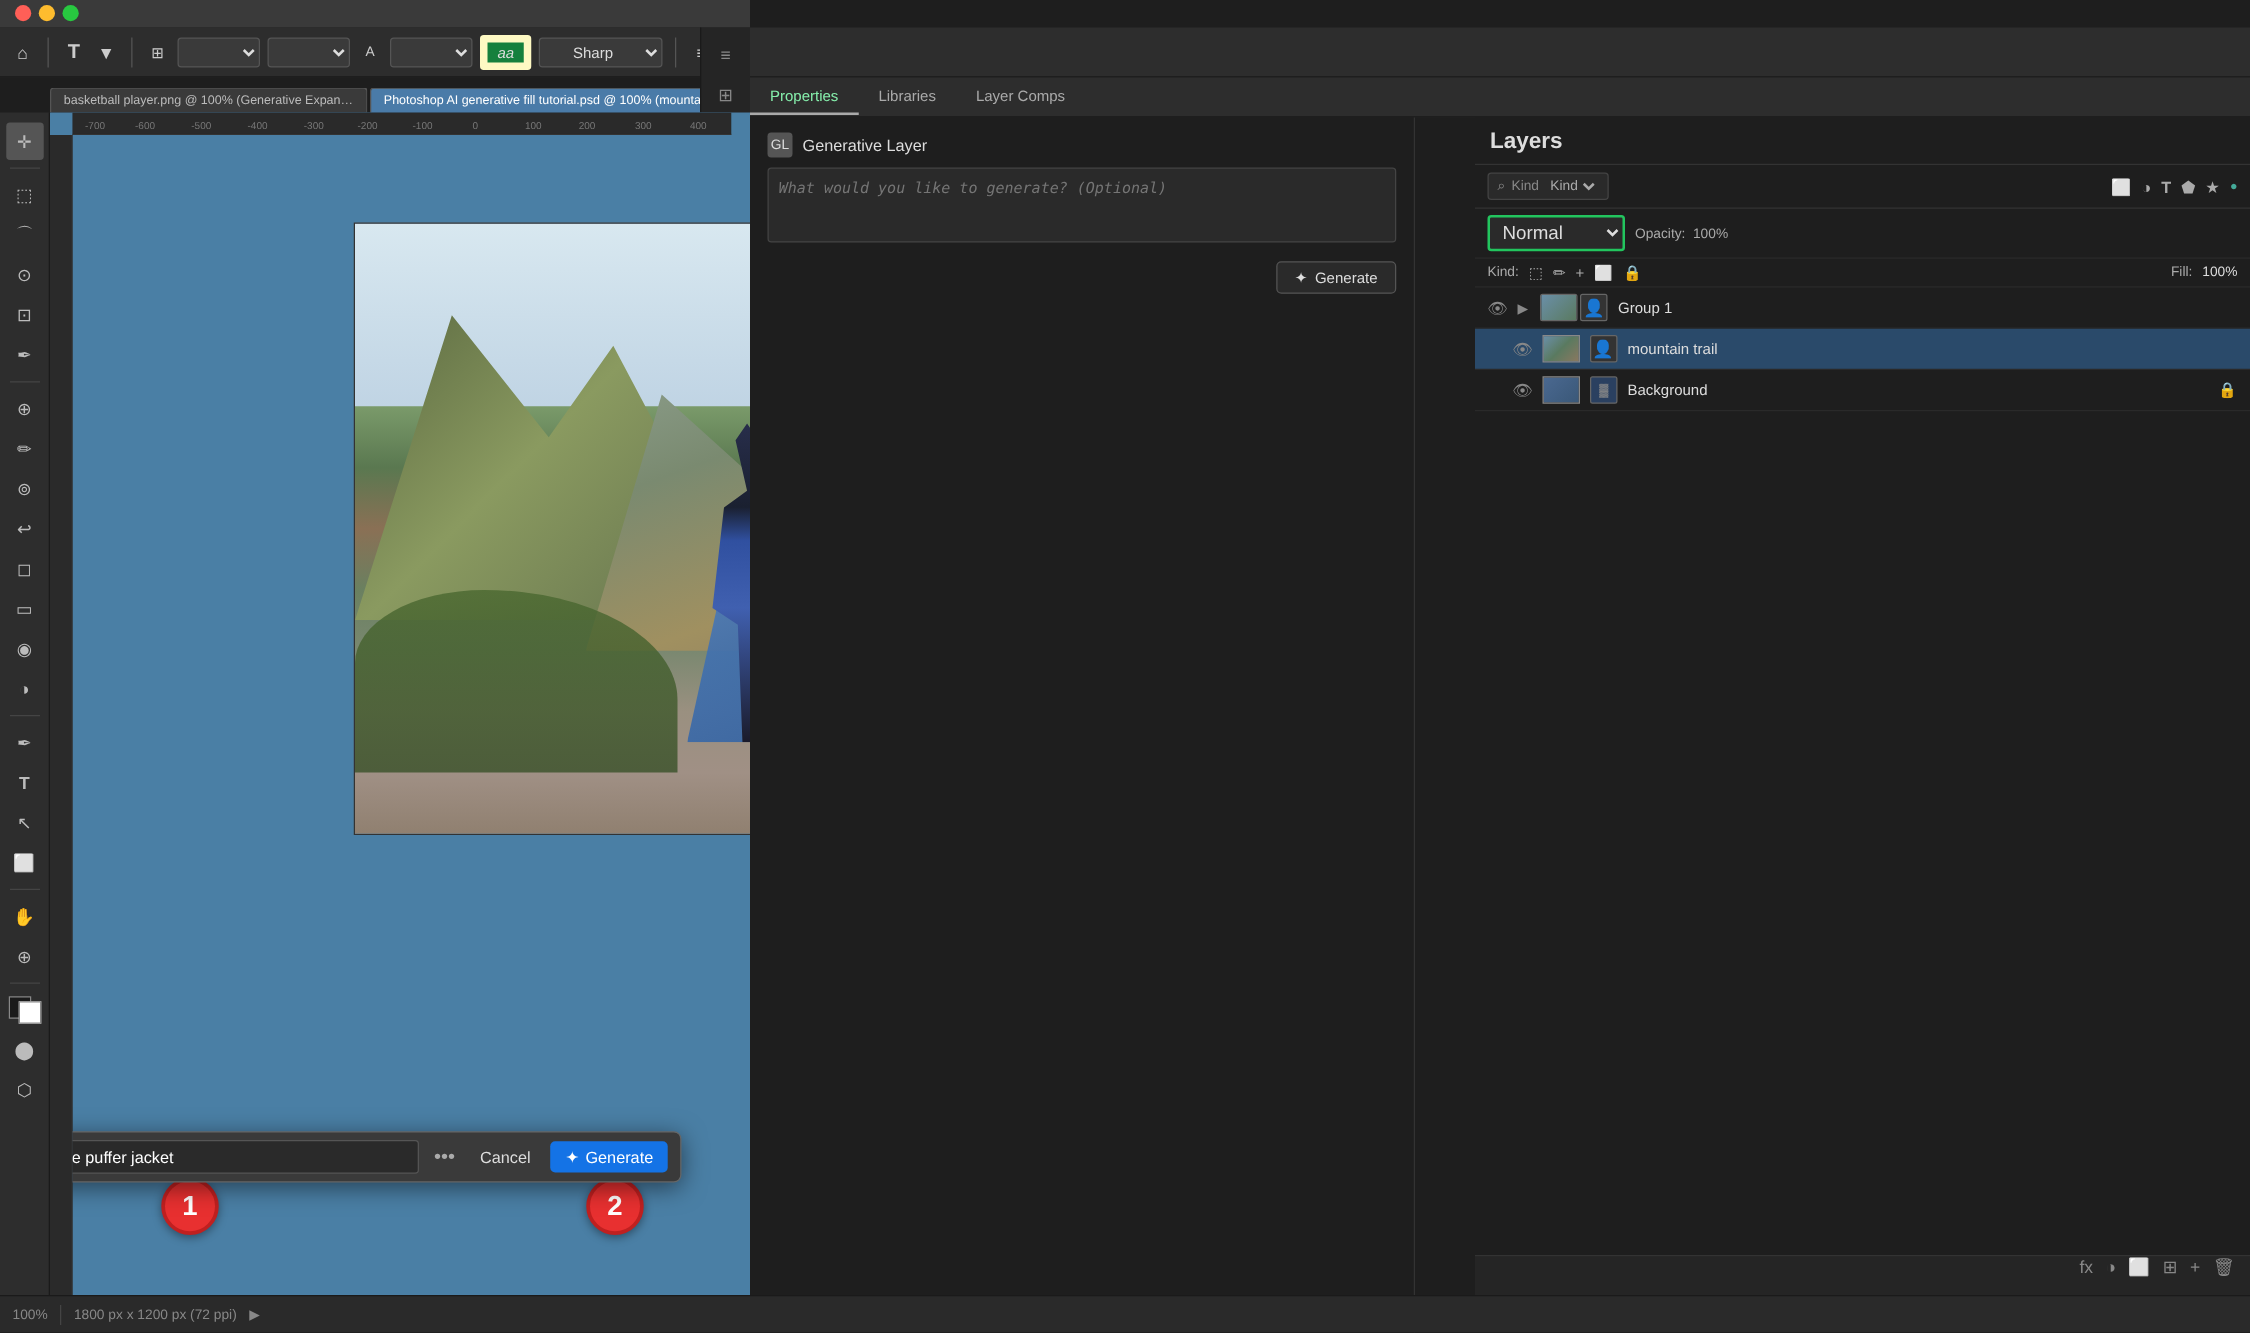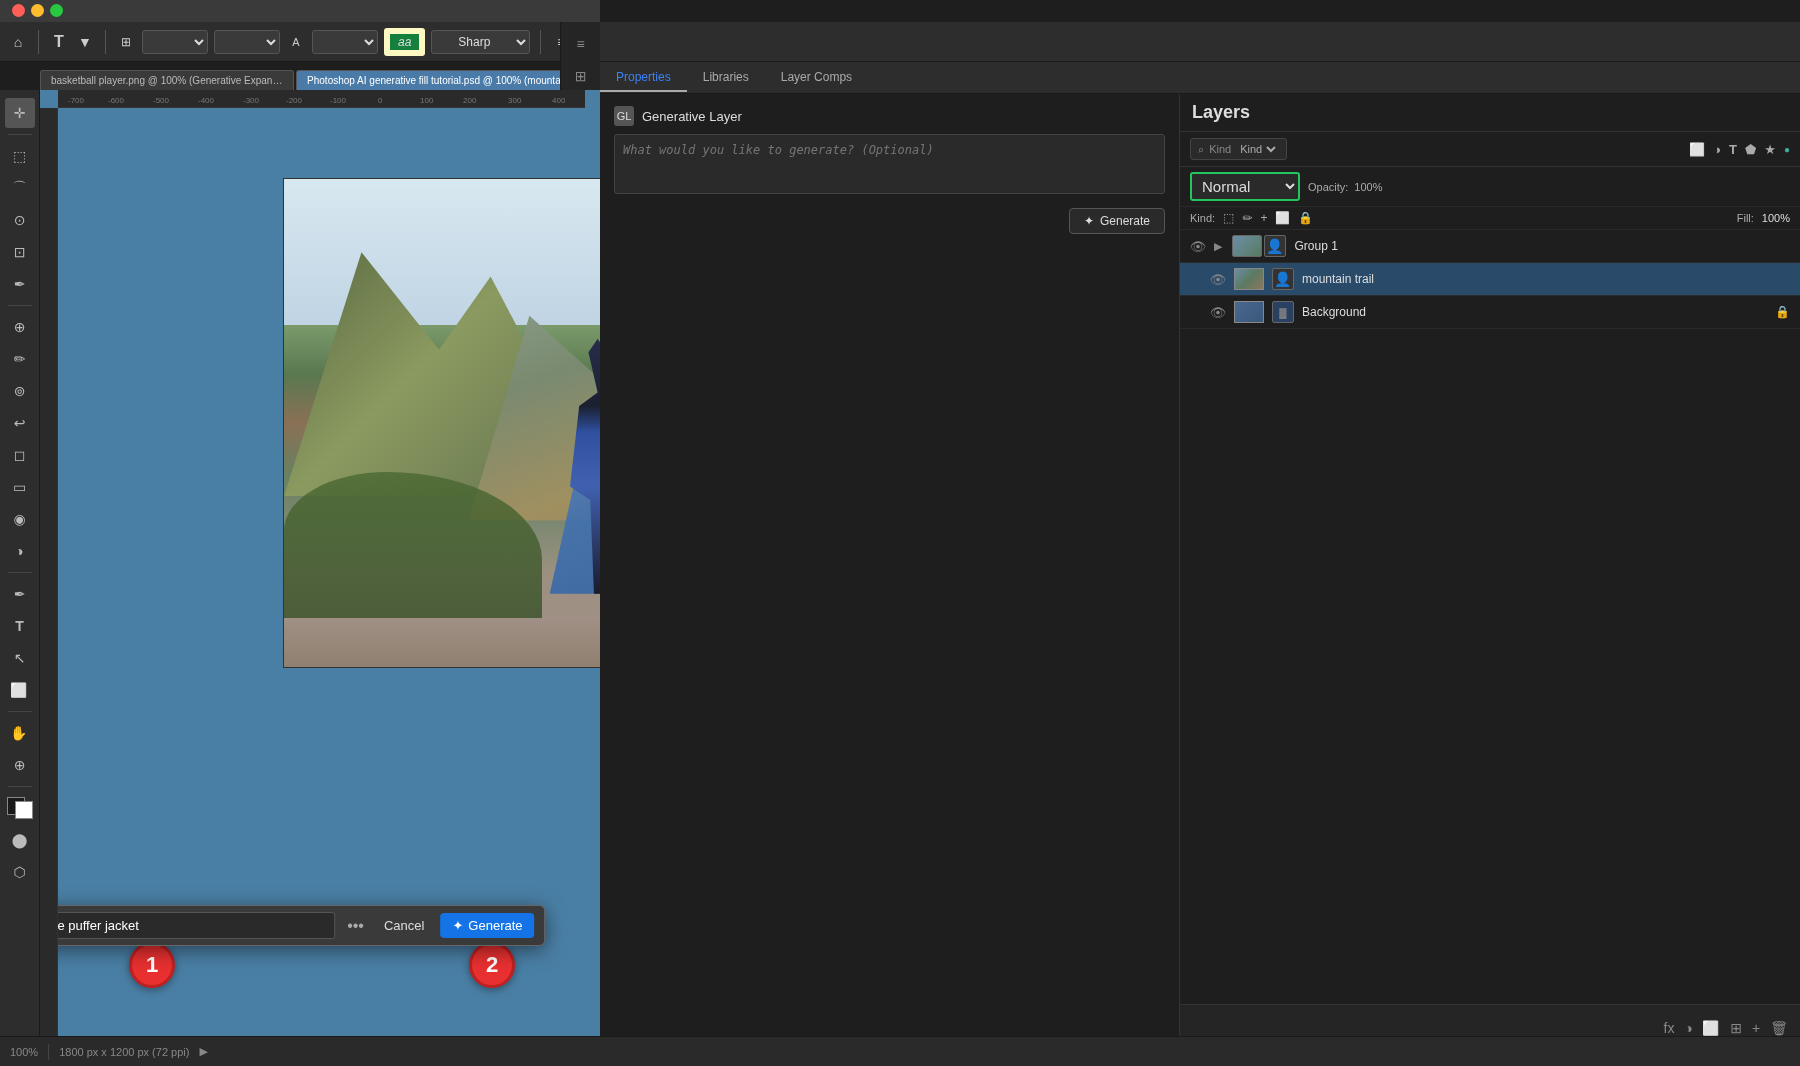--- a/index.html
+++ b/index.html
@@ -192,25 +192,25 @@
 
     
     #panel-tabs {
       position: absolute; top: 62px; left: 0; right: 0; height: 32px;
       background: #2d2d2d; border-bottom: 1px solid #1a1a1a;
       display: flex; align-items: center;
     }
     .panel-tab {
       padding: 6px 16px; font-size: 12px; color: #aaa; cursor: pointer; border-bottom: 2px solid transparent;
     }
-    .panel-tab.active { color: #3b82f6; border-bottom: 2px solid #aaa; }
+    .panel-tab.active { color: #86efac; border-bottom: 2px solid #aaa; }
 
     
     #properties-panel {
-      position: absolute; top: 94px; left: 0; width: 580px; bottom: 0;
+      position: absolute; top: 94px; left: 0; width: 532px; bottom: 0;
       background: #1e1e1e; border-right: 1px solid #333; overflow-y: auto;
     }
     .prop-header {
       display: flex; align-items: center; gap: 8px; padding: 12px 14px 8px;
       font-size: 13px; color: #ddd;
     }
     .prop-icon { width: 20px; height: 20px; background: #555; border-radius: 3px; display: flex; align-items: center; justify-content: center; color: #ddd; font-size: 11px; }
     .prop-label { font-size: 12px; color: #aaa; padding: 8px 14px 4px; }
     #prompt-input {
       width: calc(100% - 28px); margin: 0 14px;
@@ -285,21 +285,21 @@
       background: #2a2a2a; border-top: 1px solid #1a1a1a;
       display: flex; align-items: center; padding: 0 10px; gap: 10px;
       font-size: 11px; color: #888;
     }
     .status-sep { width: 1px; height: 16px; background: #444; }
 
     
     .layers-bottom {
       position: absolute; bottom: 30px; right: 0; width: 620px; height: 32px;
       background: #252525; border-top: 1px solid #333;
-      display: flex; align-items: flex-end; justify-content: flex-end; padding: 0 12px; gap: 10px;
+      display: flex; align-items: flex-start; justify-content: flex-end; padding: 0 12px; gap: 10px;
     }
     .lb-icon { color: #888; font-size: 14px; cursor: pointer; }
 
     
     #vert-icons {
       position: absolute; top: 22px; right: 1200px; width: 40px;
       background: #252525; bottom: 30px;
       display: flex; flex-direction: column; align-items: center; padding: 8px 0; gap: 4px;
       border-left: 1px solid #1a1a1a;
     }

